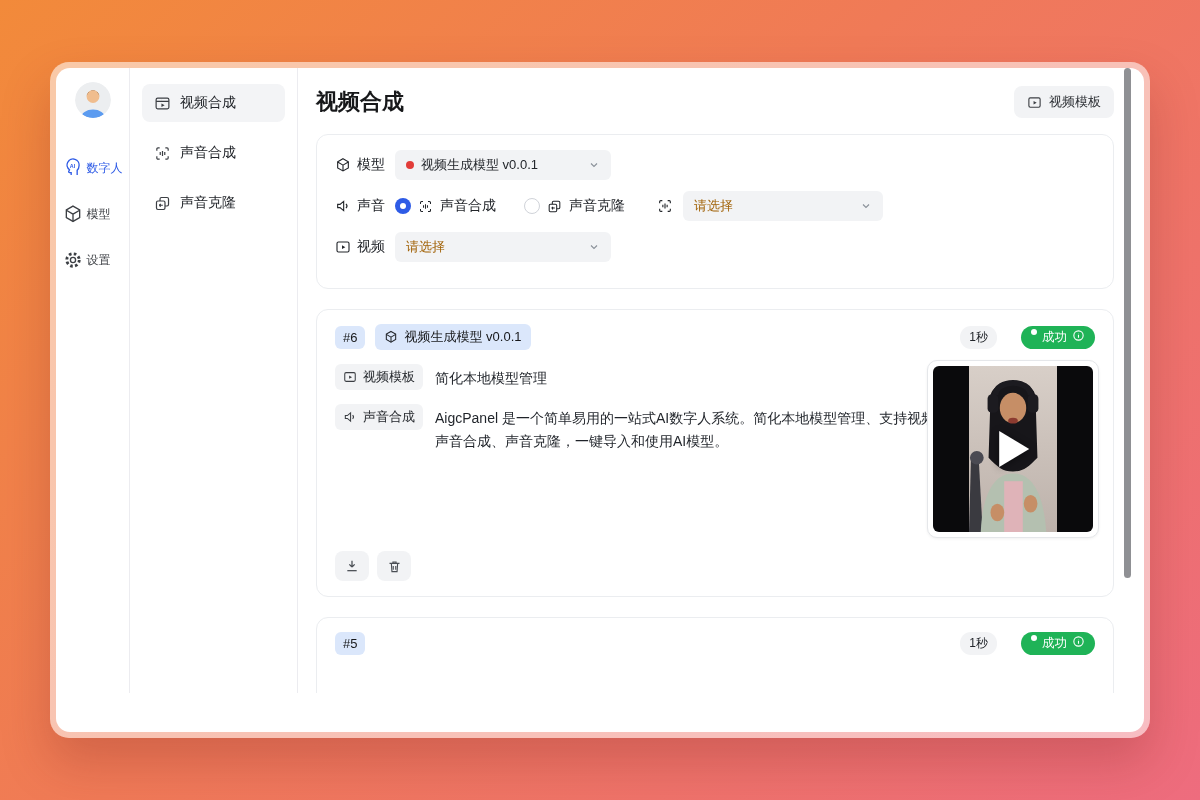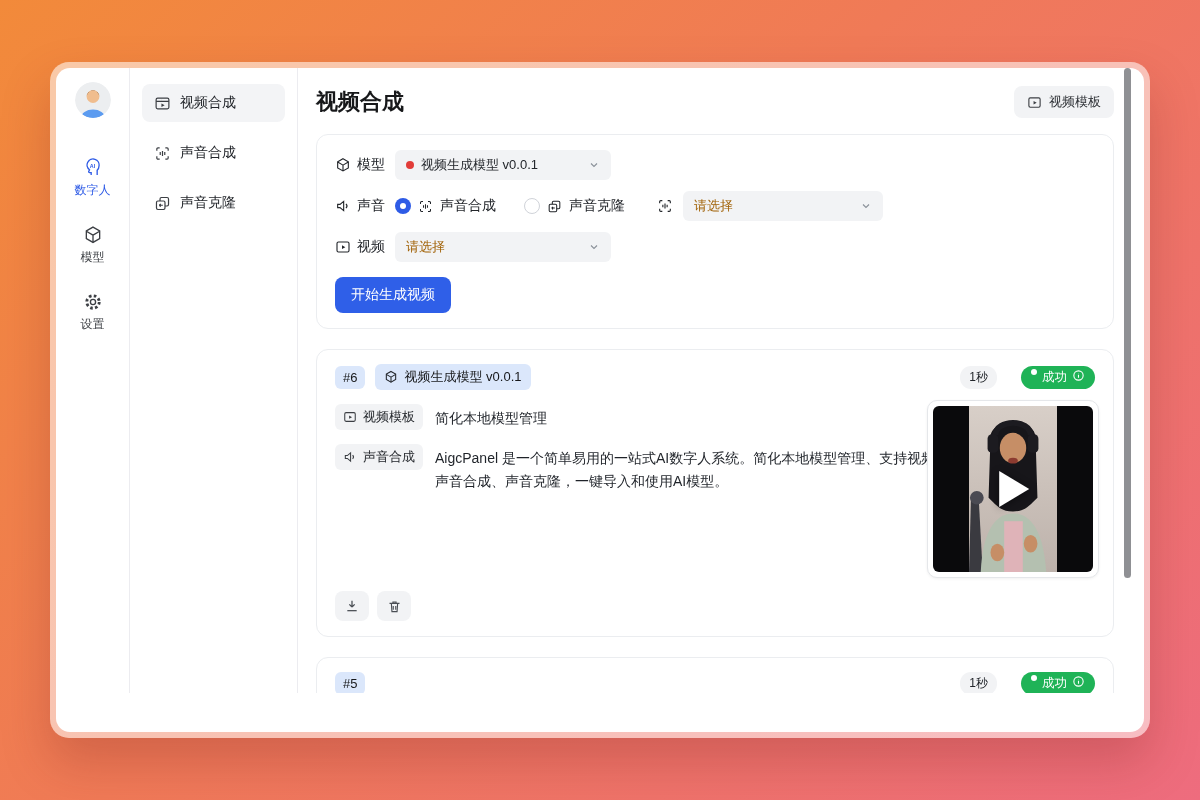--- a/index.html
+++ b/index.html
@@ -25,21 +25,21 @@
   .wc-max::after { content:""; position:absolute; left:2px; top:2px; width:9px;
     height:9px; border:1.6px solid #3c3f44; border-radius:1px; }
   .wc-close { font-size:14px; color:#3c3f44; line-height:14px; text-align:center; }
 
   
   .body { display:flex; height:625px; }
   .rail { width:74px; border-right:1px solid #ececf0; display:flex;
     flex-direction:column; align-items:center; padding-top:14px; flex:0 0 auto; }
   .avatar { width:36px; height:36px; border-radius:50%; overflow:hidden; }
   .rail-nav { margin-top:40px; display:flex; flex-direction:column; gap:26px; }
-  .rail-item { display:flex; flex-direction:column; align-items:center; gap:4px;
+  .rail-item { display:flex; flex-direction:row; align-items:center; gap:4px;
     font-size:12px; color:#3c3f44; cursor:pointer; }
   .rail-item.active { color:#2E5BE6; }
 
   .menu { width:168px; border-right:1px solid #ececf0; padding:16px 12px;
     flex:0 0 auto; }
   .menu-item { height:38px; display:flex; align-items:center; gap:9px;
     padding:0 12px; border-radius:8px; font-size:14px; color:#23262b;
     margin-bottom:12px; cursor:pointer; }
   .menu-item.active { background:#f3f4f6; }
 
@@ -305,21 +305,20 @@
           <div class="select w216">
             <span class="ph">请选择</span>
             <span class="ic">
               <svg width="12" height="12" viewBox="0 0 24 24" fill="none" stroke="#8a9099" stroke-width="2.2">
                       <path d="M6 9l6 6 6-6"></path>
                     </svg>
             </span>
           </div>
         </div>
 
-        <button class="primary-btn">开始生成视频</button>
       </section>
 
       <section class="card task-card full">
         <div class="t-head">
           <span class="badge-id">#6</span>
           <span class="badge-model">
             <span class="ic">
               <svg width="14" height="14" viewBox="0 0 24 24" fill="none" stroke="#23262b" stroke-width="1.8">
                       <path d="M12 2.5l8 4.6v9.2l-8 4.6-8-4.6V7.1z"></path>
                       <path d="M12 12.2l8-4.7M12 12.2L4 7.5M12 12.2v8.7"></path>

